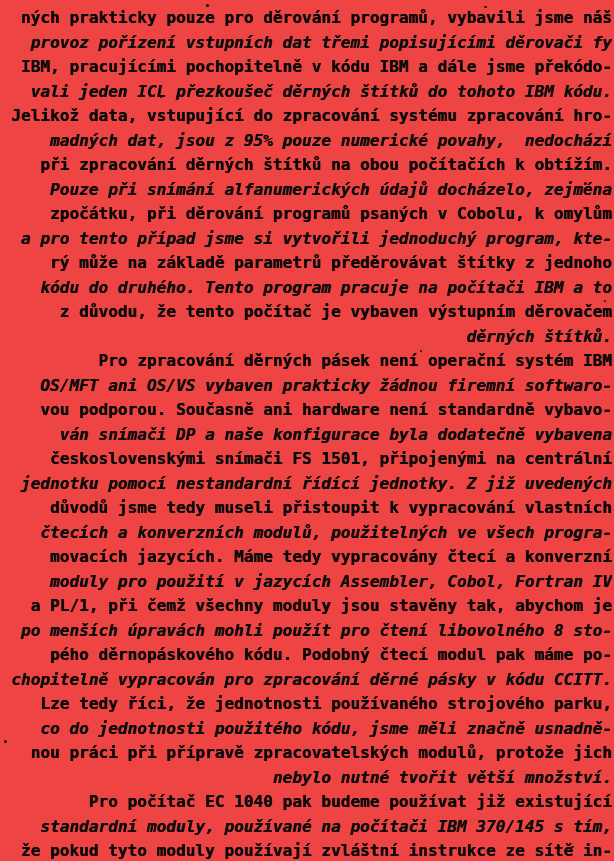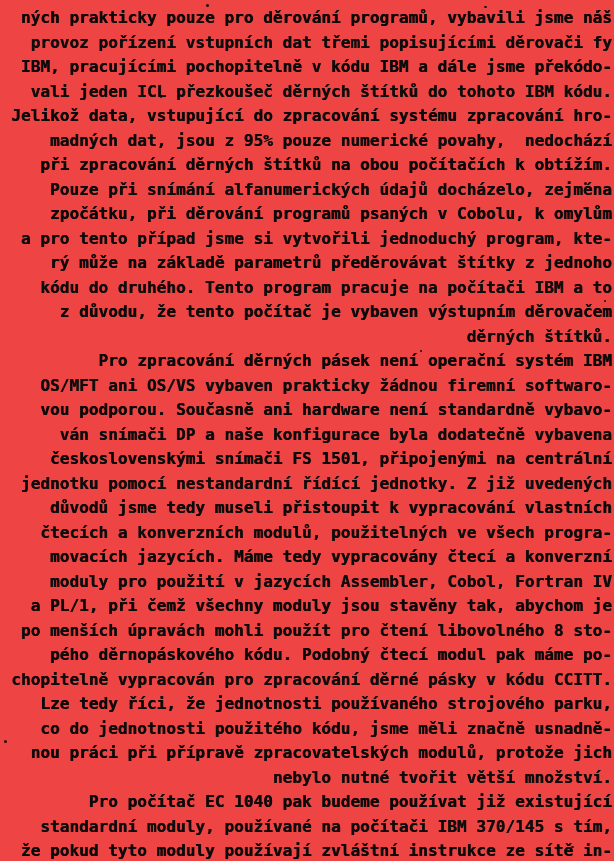--- a/index.html
+++ b/index.html
@@ -30,21 +30,21 @@
     text-shadow: 0.4px 0.4px 0.4px rgba(0,0,0,0.75), -0.2px 0 0.3px rgba(0,0,0,0.35);
   }
   .line {
     height: 24.5px;
     overflow: hidden;
   }
   .line.indent {
     text-indent: 35px;
   }
   
-  .line:nth-child(2n) { filter: contrast(0.98); }
+  .line:nth-child(2n) { filter: contrast(0.98); font-style: italic; }
   
   .speck {
     position: absolute;
     background: #111;
     border-radius: 50%;
     display: block;
   }
   .s1 { left: 206px; top: 4px;  width: 3px; height: 3px; }
   .s2 { left: 484px; top: 6px;  width: 3px; height: 2px; }
   .s3 { left: 596px; top: 10px; width: 2px; height: 3px; }

